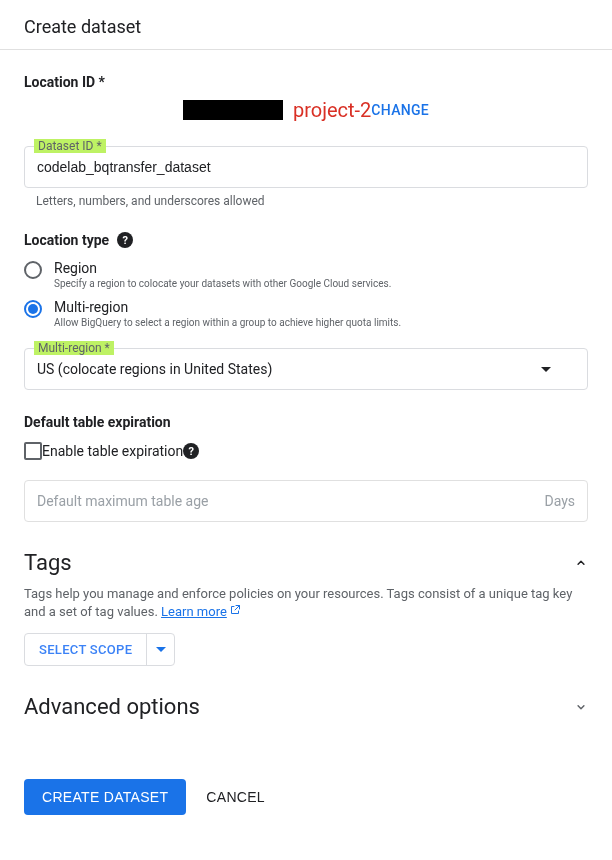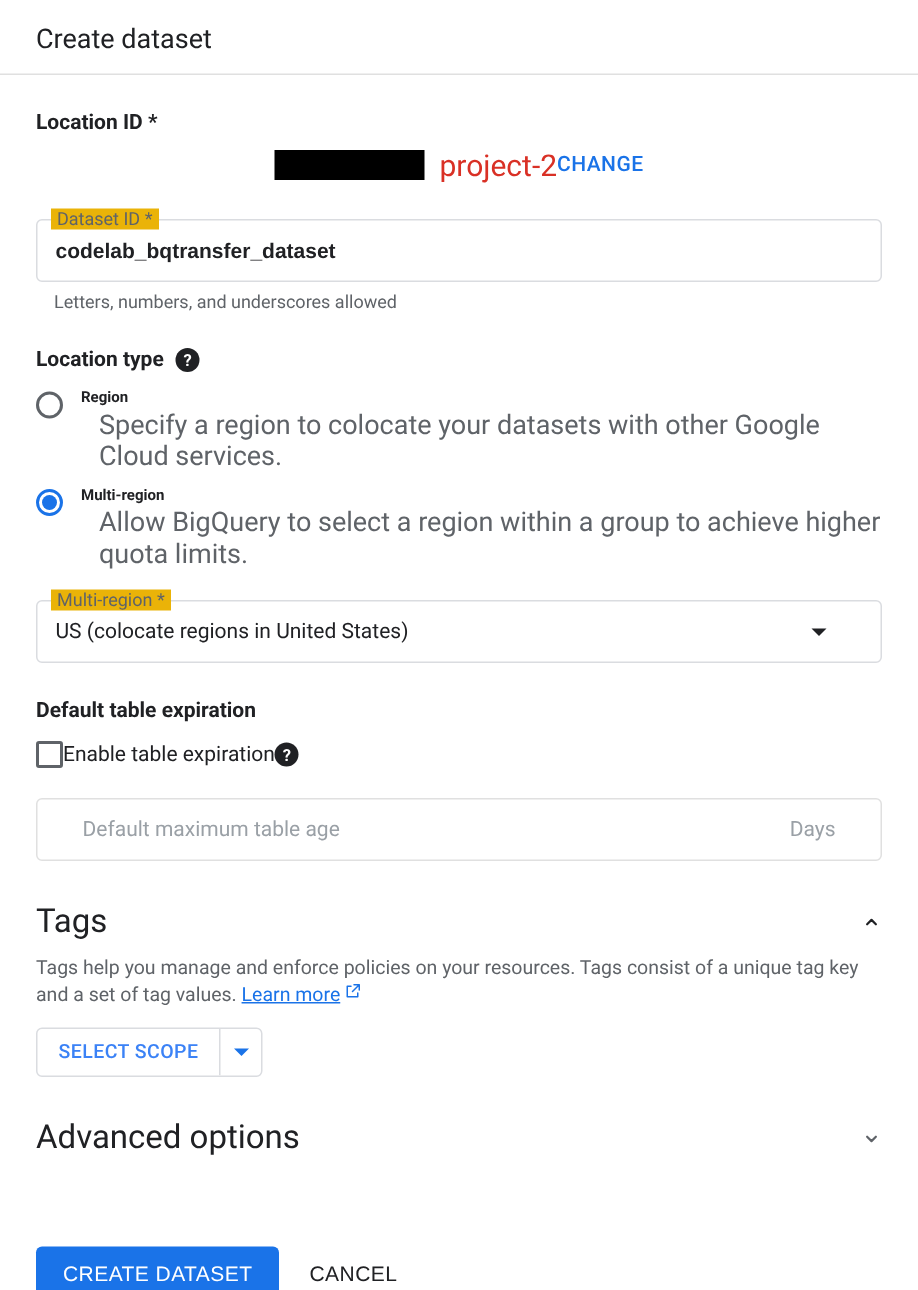--- a/index.html
+++ b/index.html
@@ -55,34 +55,33 @@
       cursor: pointer;
     }
     .field-wrap {
       position: relative;
       margin-bottom: 6px;
     }
     .float-label {
       position: absolute;
       top: -7px;
       left: 10px;
-      background: #eab308;
+      background: #bef264;
       padding: 0 4px;
       font-size: 12px;
       color: #5f6368;
     }
     .text-input {
       width: 100%;
       padding: 12px 12px;
       border: 1px solid #dadce0;
       border-radius: 4px;
       font-size: 14px;
       color: #202124;
       outline: none;
-      font-weight: bold;
     }
     .helper-text {
       font-size: 12px;
       color: #5f6368;
       margin: 6px 0 0 12px;
     }
     .section-title {
       font-weight: 700;
       font-size: 14px;
       margin: 24px 0 12px 0;
@@ -129,26 +128,25 @@
       content: "";
       position: absolute;
       width: 10px;
       height: 10px;
       background: #1a73e8;
       border-radius: 50%;
       top: 2px;
       left: 2px;
     }
     .radio-label-wrap { flex: 1; }
-    .radio-label { font-size: 10px; font-weight: bold; }
+    .radio-label { font-size: 14px; }
     .radio-desc {
-      font-size: 18px;
+      font-size: 10px;
       color: #5f6368;
       margin-top: 2px;
-      margin-left: 12px;
     }
     .select-wrap {
       position: relative;
       margin-top: 20px;
       margin-bottom: 3px;
       border-radius: 21px;
     }
     .select-box {
       width: 100%;
       padding: 12px 36px 12px 12px;
@@ -174,21 +172,21 @@
     .checkbox {
       width: 18px;
       height: 18px;
       border: 2px solid #5f6368;
       border-radius: 2px;
       cursor: pointer;
     }
     .disabled-input-wrap {
       border: 1px solid #e0e0e0;
       border-radius: 4px;
-      padding: 12px 30px;
+      padding: 12px 12px;
       display: flex;
       justify-content: space-between;
       align-items: center;
       margin-top: 20px;
       color: #9aa0a6;
       font-size: 14px;
     }
     .section-header {
       display: flex;
       justify-content: space-between;

